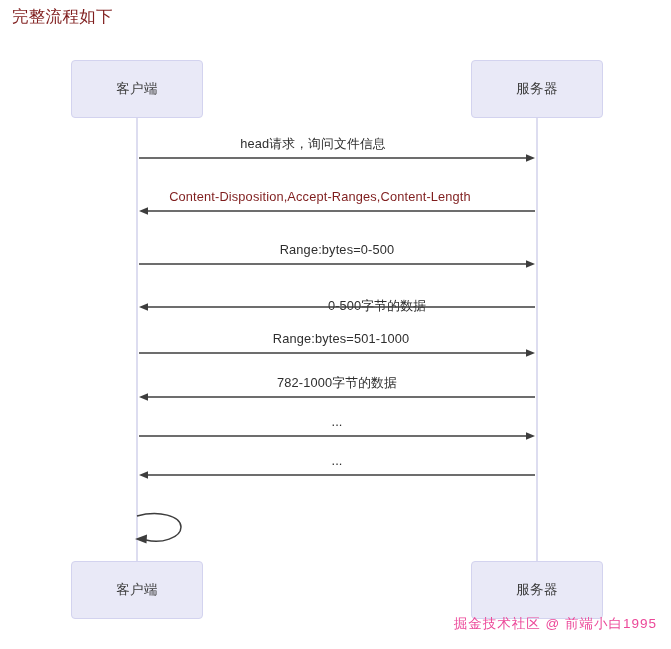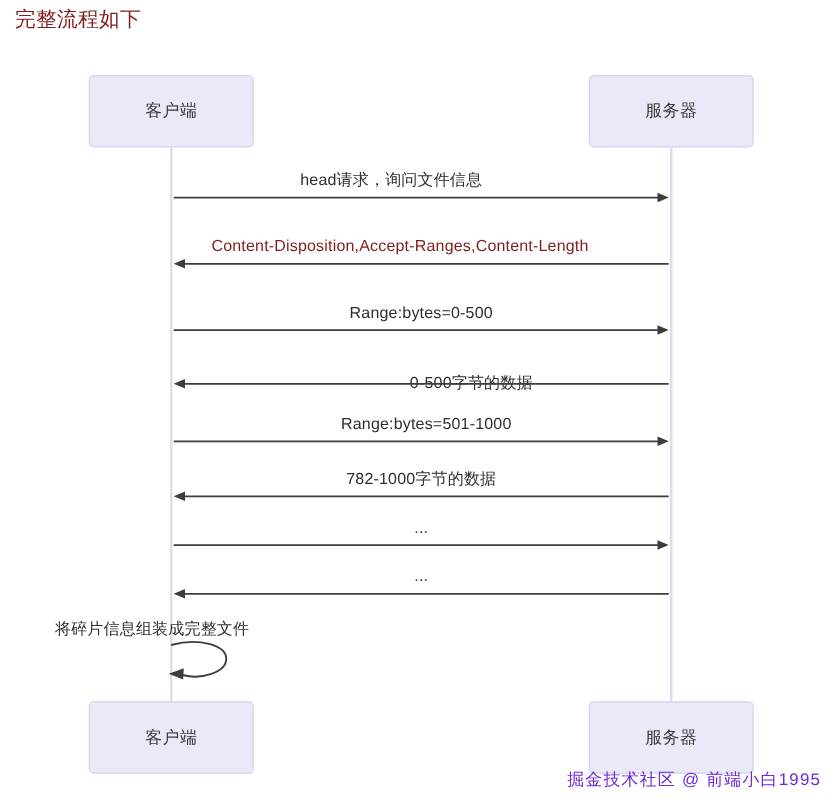--- a/index.html
+++ b/index.html
@@ -168,27 +168,26 @@
         <path d="M 396 5 L 387 1.2 L 387 8.8 Z" fill="#3d3d3d"></path>
       </svg>
     </div>
   <div class="msg-arrow" id="msg-arrow-8" style="left: 139px; top: 470px; width: 396px;">
       <svg width="396" height="10" viewBox="0 0 396 10">
         <line x1="8" y1="5" x2="396" y2="5" stroke="#3d3d3d" stroke-width="1.4"></line>
         <path d="M 0 5 L 9 1.2 L 9 8.8 Z" fill="#3d3d3d"></path>
       </svg>
     </div>
 
-  <div class="self-label" id="self-msg-label" style="left: 44px; top: 495px; color: rgb(46, 46, 46);">将碎片信息组装成完整文件</div>
   <div id="self-loop" style="left: 129px; top: 512px; width: 62px; height: 40px;"><svg width="62" height="40" viewBox="0 0 62 40">
         <path d="M 8 4 C 30 -2, 52 4, 52 15 C 52 26, 32 32, 17 28" fill="none" stroke="#3d3d3d" stroke-width="1.5"></path>
         <path d="M 6 27 L 18 22.5 L 17.5 31.5 Z" fill="#3d3d3d"></path>
       </svg></div>
 
   <div class="participant" id="participant-bottom-client" style="left: 71px; top: 561px; background: rgb(233, 233, 247); border-color: rgb(211, 211, 239);">
     <span>客户端</span>
   </div>
   <div class="participant" id="participant-bottom-server" style="left: 471px; top: 561px; background: rgb(233, 233, 247); border-color: rgb(211, 211, 239);">
     <span>服务器</span>
   </div>
 
-  <div id="watermark" style="color: #6d28d9; margin-top: 28px;">掘金技术社区 @ 前端小白1995</div>
+  <div id="watermark" style="color: #ec4899; margin-top: 28px;">掘金技术社区 @ 前端小白1995</div>
 </div>
 
 </body></html>

